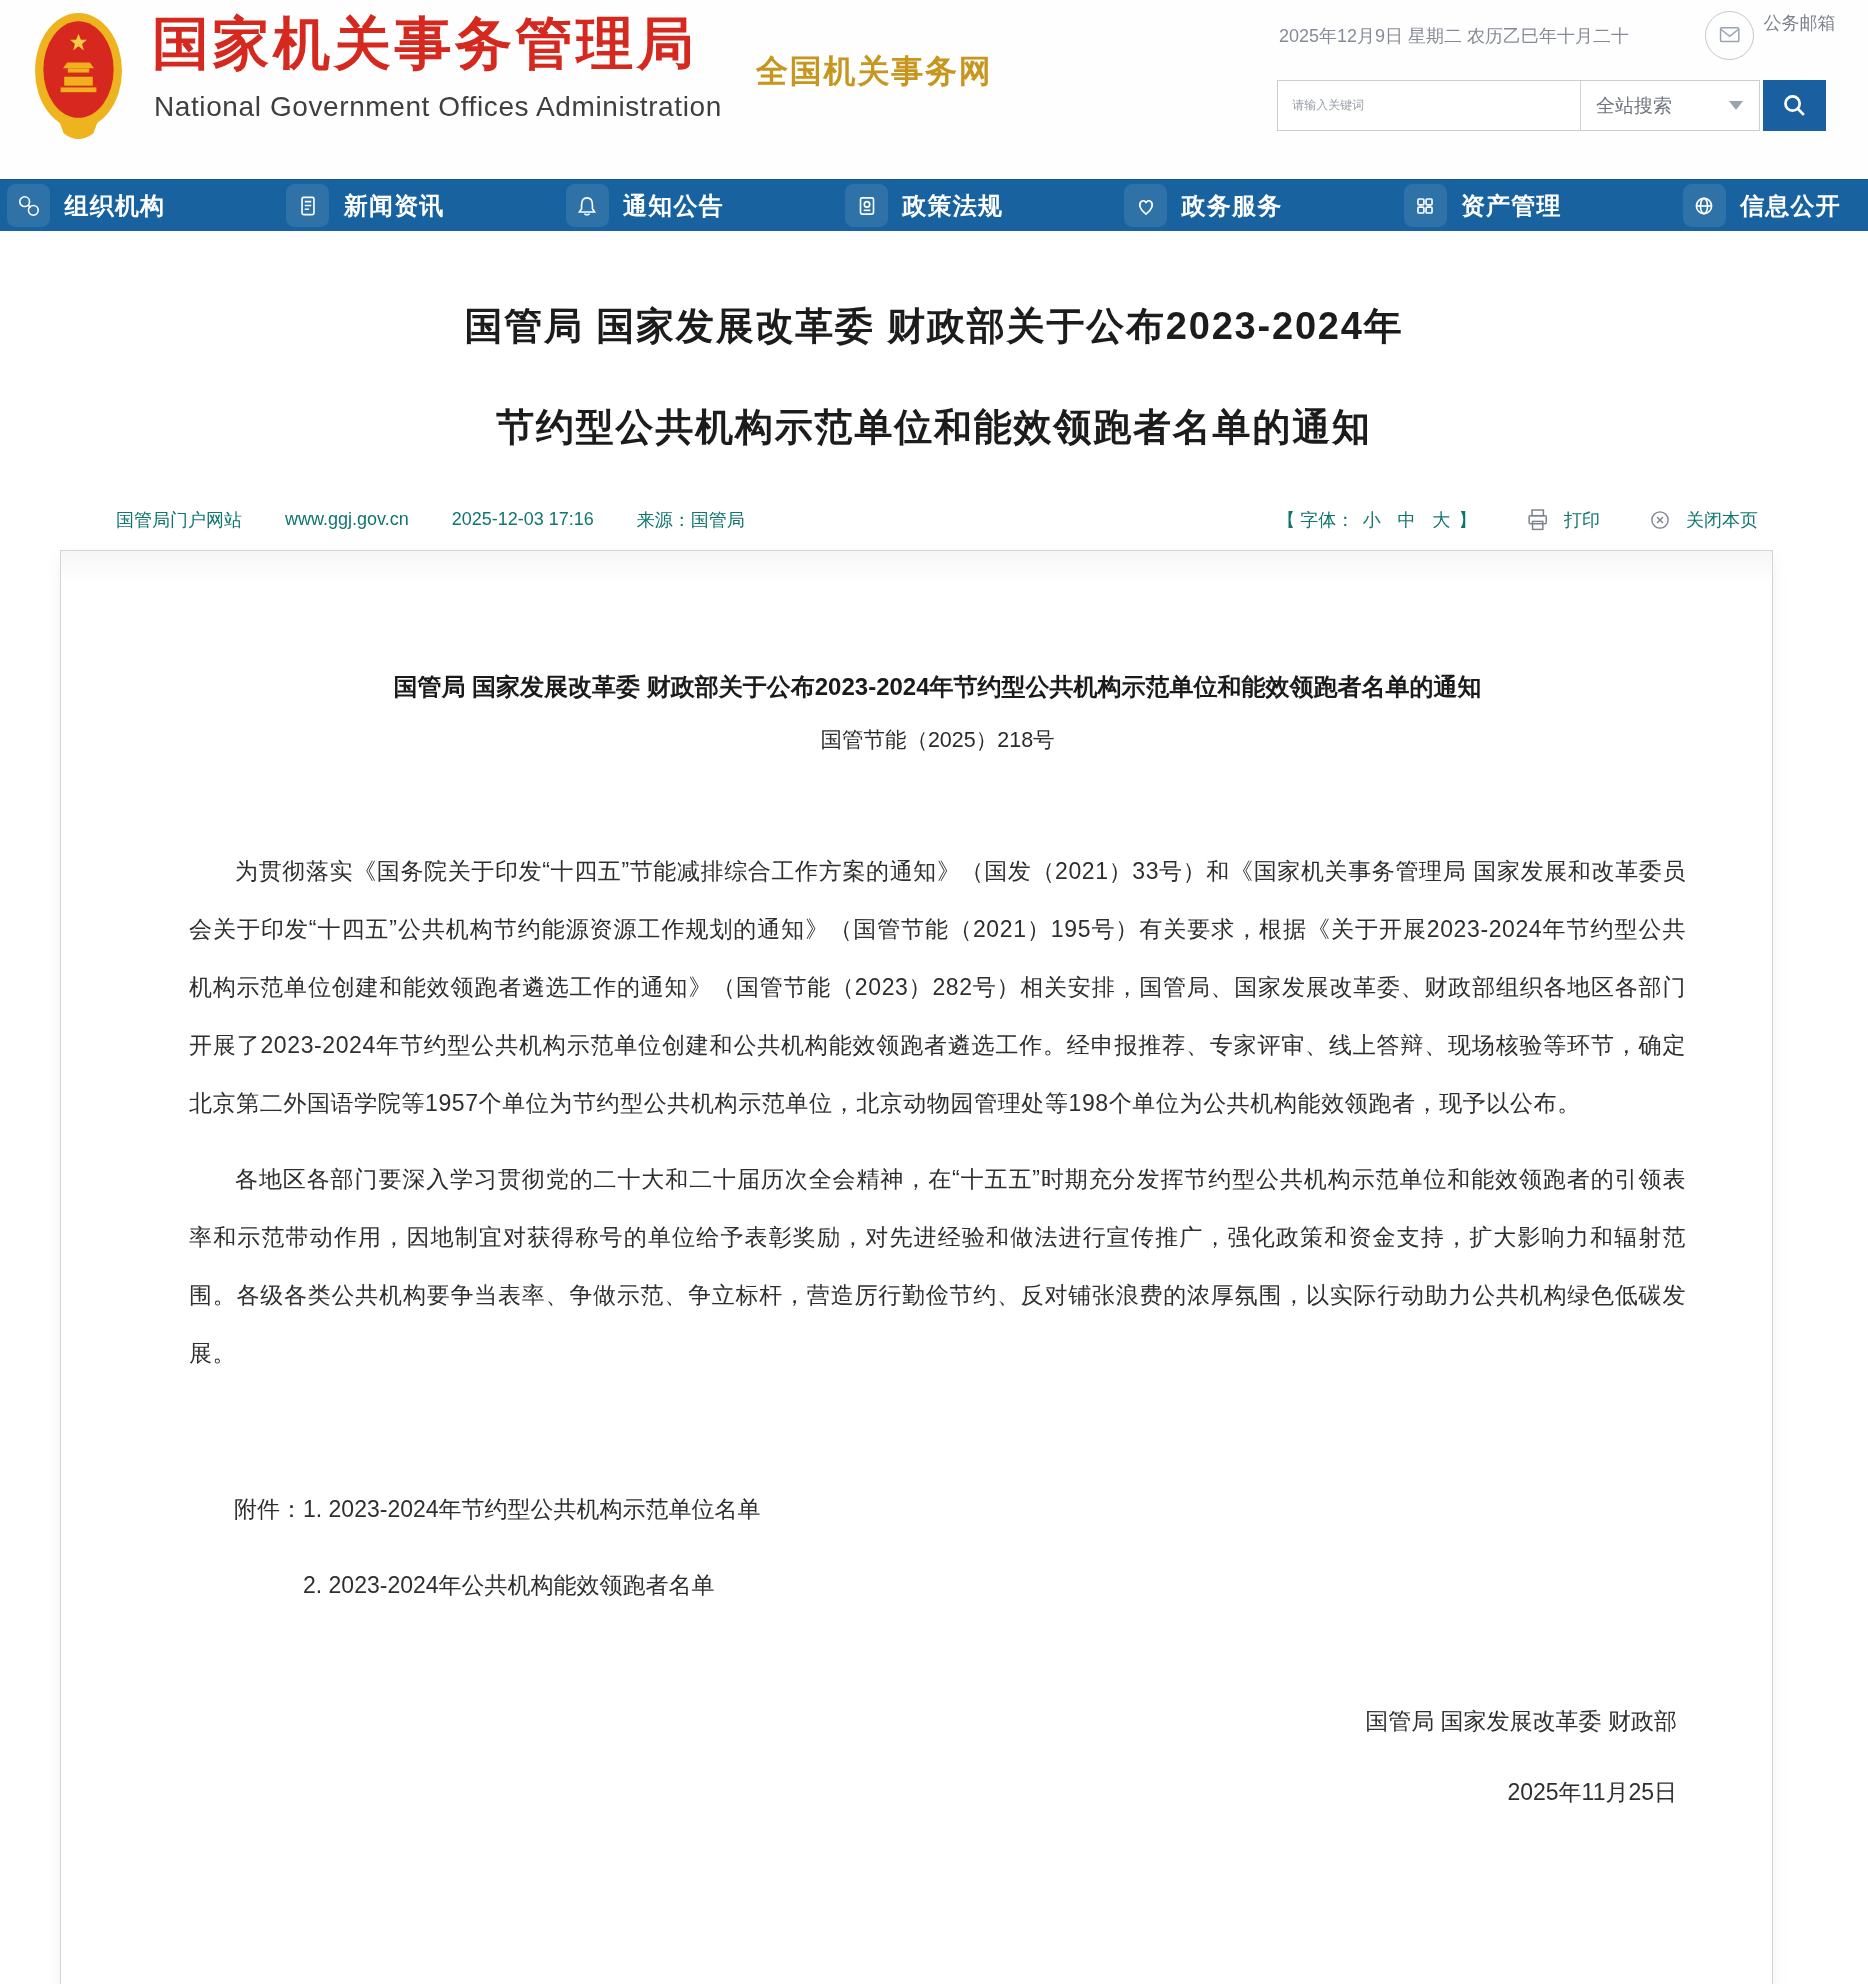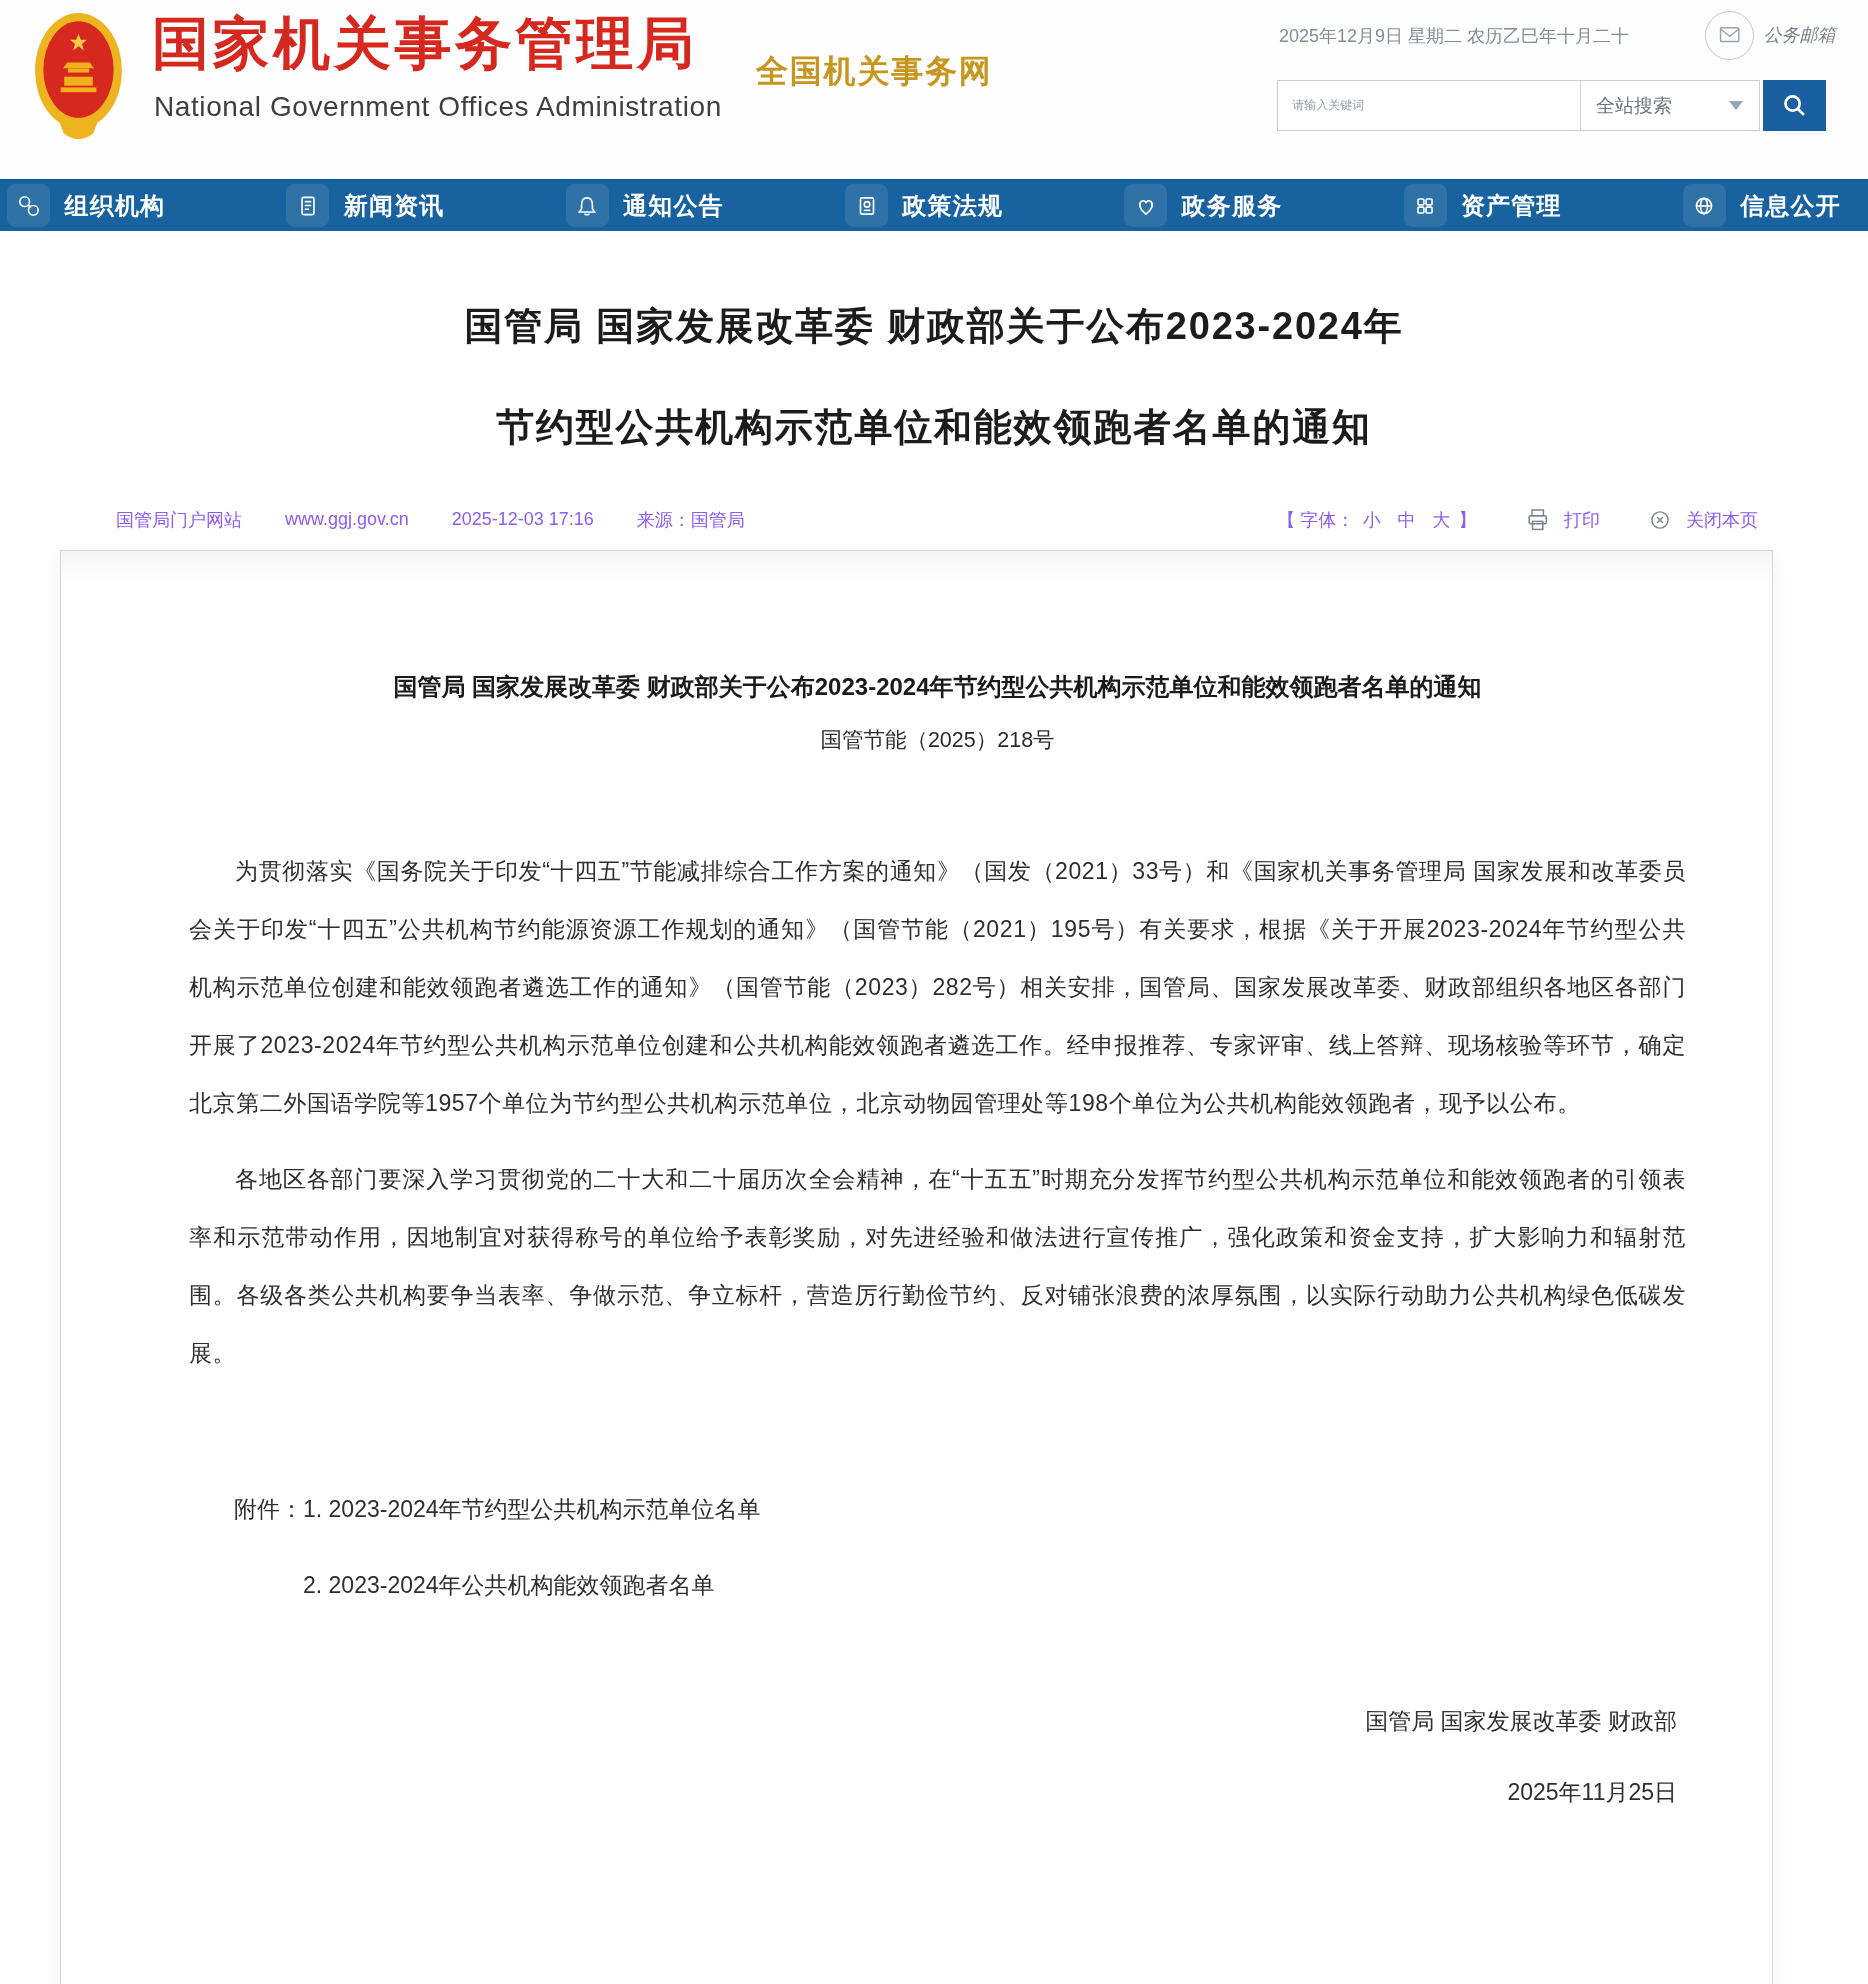--- a/index.html
+++ b/index.html
@@ -8,21 +8,21 @@
 
   
   .header{position:absolute;top:0;left:0;width:100%;height:179px;background:#fefefe;}
   .emblem{position:absolute;left:33px;top:9.5px;width:91px;height:137px;}
   .site-title{position:absolute;left:152px;top:6px;font-size:57px;font-weight:bold;
               color:#d5281e;letter-spacing:3.6px;white-space:nowrap;}
   .site-sub-en{position:absolute;left:154px;top:91px;font-size:28px;color:#3f3f3f;letter-spacing:0.6px;}
   .site-network{position:absolute;left:756px;top:50px;font-size:32px;font-weight:bold;
                 color:#c6961f;letter-spacing:1.8px;}
   .date-line{position:absolute;left:1279px;top:24px;font-size:18px;color:#868c96;white-space:nowrap;}
-  .mail{position:absolute;left:1705px;top:10.7px;display:flex;align-items:center;gap:9.5px;cursor:pointer;font-style:italic;}
+  .mail{position:absolute;left:1705px;top:10.7px;display:flex;align-items:flex-start;gap:9.5px;cursor:pointer;}
   .mail-circle{width:47px;height:47px;border:1.2px solid #c2c8d2;border-radius:50%;
                display:flex;align-items:center;justify-content:center;}
   .mail-label{font-size:18px;color:#7c828c;}
   .search-row{position:absolute;left:1277px;top:80px;display:flex;align-items:stretch;height:51px;}
   .search-box{display:flex;align-items:center;background:#fff;border:1.2px solid #c9ced6;height:49px;}
   .search-input{width:273px;height:42px;border:none;outline:none;font-size:12px;color:#333;
                 padding:0 14.3px;font-family:Liberation Mono, monospace;background:transparent;}
   .search-input::placeholder{color:#9aa1ab;}
   .search-scope{display:flex;align-items:center;justify-content:space-between;width:179px;height:100%;
                 border-left:1.2px solid #d2d6dc;padding:0 15.5px;box-sizing:border-box;cursor:pointer;}
@@ -40,21 +40,21 @@
   .nav-icon-box{width:43px;height:43px;border-radius:8.4px;background:rgba(255,255,255,.10);
                 display:flex;align-items:center;justify-content:center;}
   .nav-label{font-size:24px;font-weight:bold;color:#ffffff;letter-spacing:1.2px;white-space:nowrap;}
 
   
   .page-title{position:absolute;top:276px;left:0;width:100%;text-align:center;
               font-size:38px;font-weight:bold;color:#1c1c1c;line-height:101px;letter-spacing:1.8px;}
 
   
   .meta-row{position:absolute;top:506px;left:116px;right:110px;display:flex;
-            justify-content:space-between;align-items:center;font-size:18px;color:#8b5cf6;}
+            justify-content:space-between;align-items:center;font-size:18px;color:#0f766e;}
   .meta-left{display:flex;align-items:center;gap:43px;}
   .meta-right{display:flex;align-items:center;gap:47px;}
   .meta-item{white-space:nowrap;}
   .font-widget{white-space:nowrap;}
   .font-size-opt{margin:0 8.4px;cursor:pointer;}
   .meta-action{display:flex;align-items:center;gap:13px;cursor:pointer;white-space:nowrap;}
 
   
   .content-box{position:absolute;top:550px;left:60px;right:95px;bottom:-24px;
                background:linear-gradient(180deg,#f6f6f6 0,#ffffff 33px);

